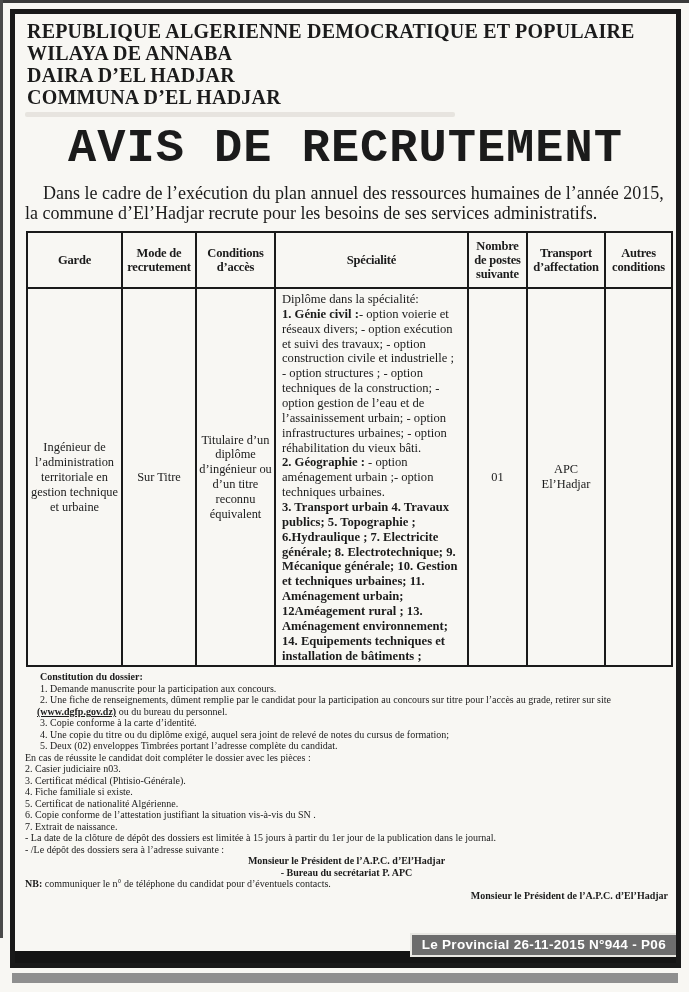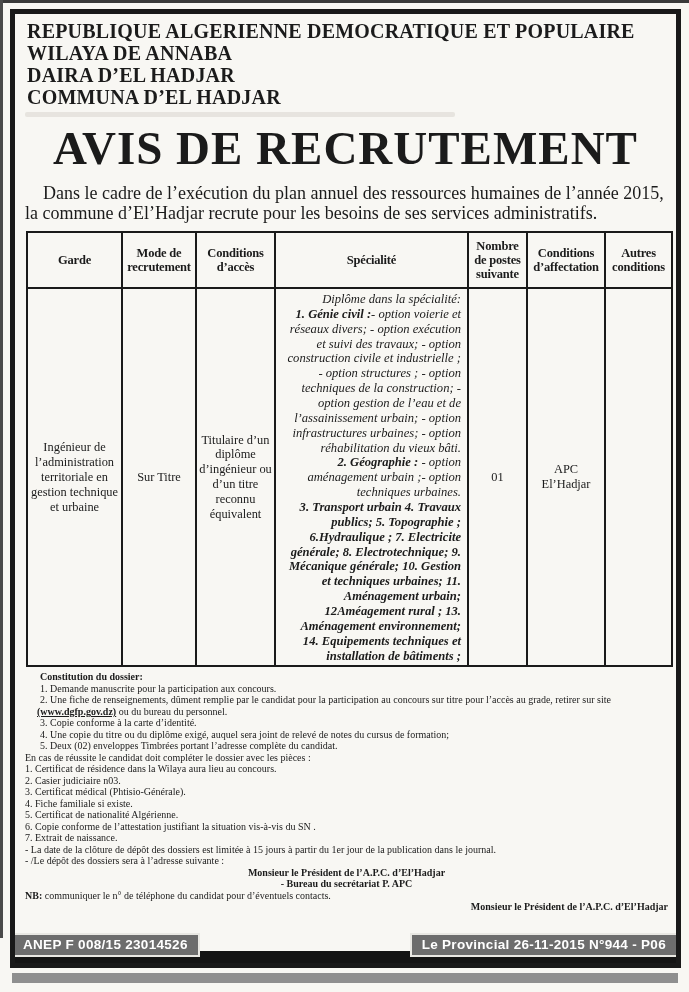--- a/index.html
+++ b/index.html
@@ -4,27 +4,27 @@
 <style>
   html,body{margin:0;padding:0;background:#fff;}
   .page{position:relative;width:689px;height:992px;background:#f8f7f3;overflow:hidden;
         font-family:"Liberation Serif", serif;color:#1b1b1b;}
   .edge-top{position:absolute;top:0;left:0;width:689px;height:3px;background:#3a3a3a;}
   .edge-left{position:absolute;top:0;left:0;width:3px;height:938px;background:#4a4a4a;}
   .frame{position:absolute;left:10px;top:9px;width:671px;height:959px;box-sizing:border-box;
          border:5px solid #191919;background:#f8f7f3;overflow:hidden;}
   .letterhead{margin:6px 0 0 12px;font-weight:bold;font-size:20px;line-height:1.1;letter-spacing:.2px;}
   .smudge{width:430px;height:5px;margin:4px 0 0 10px;background:#d8d5cd;opacity:.55;border-radius:2px;}
-  .title{margin:6px 0 0 0;text-align:center;font-size:47px;font-weight:bold;letter-spacing:1px;line-height:1.1;}
+  .title{margin:6px 0 0 0;text-align:center;font-size:47px;font-weight:bold;letter-spacing:1px;line-height:1.1;font-family:Liberation Mono, monospace;}
   .intro{margin:8px 10px 0 10px;font-size:18px;line-height:1.12;text-indent:18px;}
   table.grid{margin:8px 0 0 11px;width:645px;border-collapse:collapse;table-layout:fixed;}
   .grid th,.grid td{border:2px solid #1a1a1a;vertical-align:middle;text-align:center;overflow:hidden;}
   .grid th{font-size:12.5px;font-weight:bold;height:50px;line-height:1.12;padding:2px 1px;letter-spacing:-.2px;}
   .grid td{font-size:12.4px;line-height:1.2;padding:2px;}
-  td.spec{vertical-align:top;text-align:right;font-size:12.6px;line-height:1.18;padding:3px 6px 2px;font-style:italic;}
+  td.spec{vertical-align:top;text-align:left;font-size:12.6px;line-height:1.18;padding:3px 6px 2px;}
   td.spec .blk{margin:0;}
   td.spec b{font-weight:bold;}
   td.spec .b{font-weight:bold;}
   .prewrap{white-space:pre-line;}
   .dossier{margin:4px 8px 0 10px;font-size:10px;line-height:1.15;}
   .dossier p{margin:0;}
   .indent{text-indent:15px;}
   .bold{font-weight:bold;}
   .link{font-weight:bold;text-decoration:underline;color:inherit;cursor:pointer;padding-left:12px;}
   .center{text-align:center;font-weight:bold;}
@@ -69,21 +69,21 @@
           <col style="width:78px">
           <col style="width:67px">
       </colgroup>
       <thead>
         <tr>
           <th>Garde</th>
           <th>Mode de recrutement</th>
           <th>Conditions d’accès</th>
           <th>Spécialité</th>
           <th>Nombre de postes suivante</th>
-          <th>Conditions d’affectation</th>
+          <th>Transport d’affectation</th>
           <th>Autres conditions</th>
         </tr>
       </thead>
       <tbody>
         <tr>
           <td>Ingénieur de l’administration territoriale en gestion technique et urbaine</td>
           <td>Sur Titre</td>
           <td>Titulaire d’un diplôme d’ingénieur ou d’un titre reconnu équivalent</td>
           <td class="spec">
             <div class="blk">Diplôme dans la spécialité:</div>
@@ -100,34 +100,32 @@
     </table>
 
     <div class="dossier">
       <p class="bold indent">Constitution du dossier:</p>
       <p class="indent">1. Demande manuscrite pour la participation aux concours.</p>
       <p class="indent"><span>2. Une fiche de renseignements, dûment remplie par le candidat pour la participation au concours sur titre pour l’accès au grade, retirer sur site </span><a class="link">(www.dgfp.gov.dz)</a><span> ou du bureau du personnel.</span></p>
       <p class="indent">3. Copie conforme à la carte d’identité.</p>
       <p class="indent">4. Une copie du titre ou du diplôme exigé, auquel sera joint de relevé de notes du cursus de formation;</p>
       <p class="indent">5. Deux (02) enveloppes Timbrées portant l’adresse complète du candidat.</p>
       <p>En cas de réussite le candidat doit compléter le dossier avec les pièces :</p>
-      <p>1. Certificat de résidence dans la Wilaya aura lieu au concours.</p>
       <p>2. Casier judiciaire n03.</p>
       <p>3. Certificat médical (Phtisio-Générale).</p>
       <p>4. Fiche familiale si existe.</p>
       <p>5. Certificat de nationalité Algérienne.</p>
       <p>6. Copie conforme de l’attestation justifiant la situation vis-à-vis du SN .</p>
       <p>7. Extrait de naissance.</p>
       <p>- La date de la clôture de dépôt des dossiers est limitée à 15 jours à partir du 1er jour de la publication dans le journal.</p>
       <p>- /Le dépôt des dossiers sera à l’adresse suivante :</p>
       <p class="center">Monsieur le Président de l’A.P.C. d’El’Hadjar</p>
       <p class="center">- Bureau du secrétariat P. APC</p>
       <p><b>NB:</b><span> communiquer le n° de téléphone du candidat pour d’éventuels contacts.</span></p>
       <p class="right">Monsieur le Président de l’A.P.C. d’El’Hadjar</p>
     </div>
 
     <div class="bottom-bar"></div>
-    <div class="badge badge-left">ANEP F 008/15 23014526</div>
     <div class="badge badge-right">Le Provincial 26-11-2015 N°944 - P06</div>
   </div>
 
   <div class="gray-bar"></div>
 </div>
 
 </body></html>

